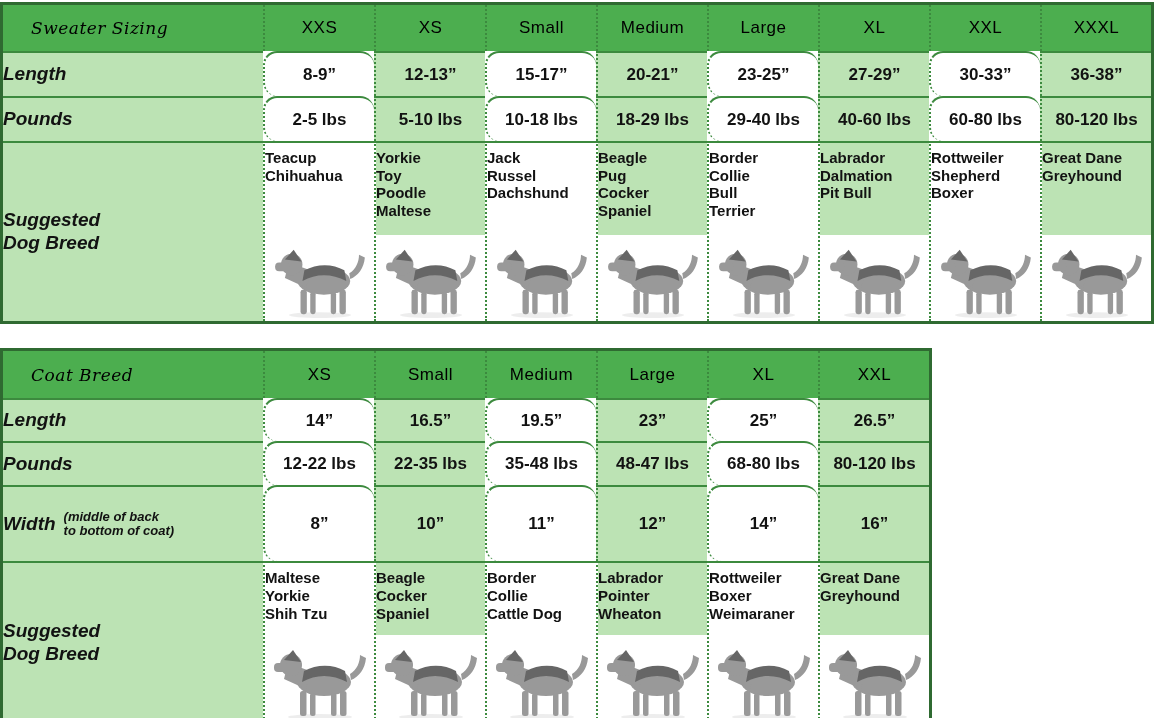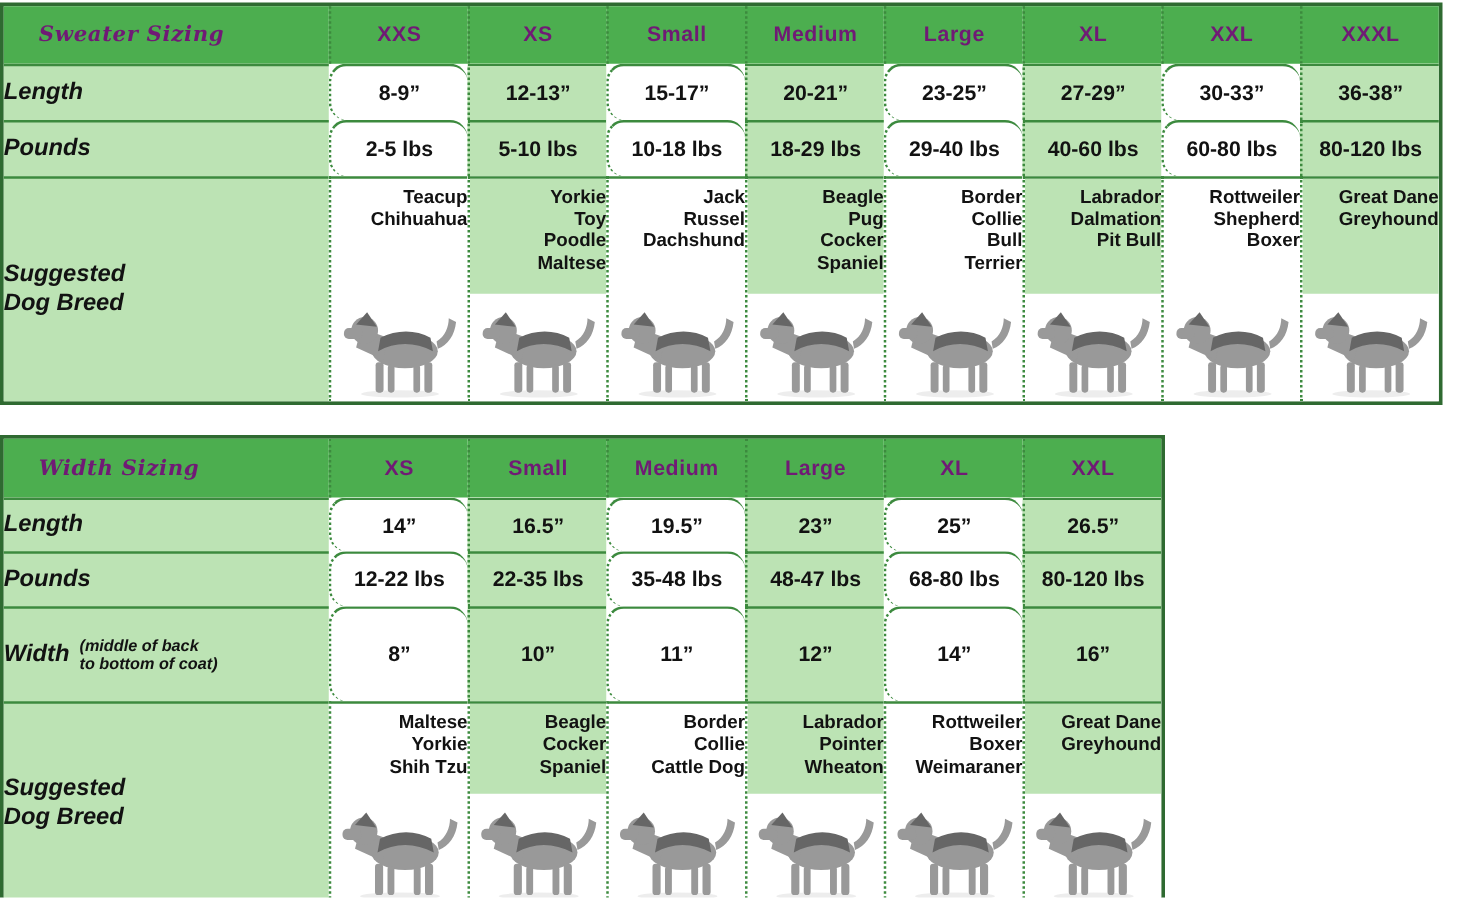--- a/index.html
+++ b/index.html
@@ -20,22 +20,22 @@
     border-collapse:separate;border-spacing:0;table-layout:fixed;
     border:3px solid var(--outer);
   }
   table.t1{margin:2px 0 0 0;width:1154px;}
   table.t2{margin:24px 0 0 0;width:932px;}
   .t td{padding:0;vertical-align:middle;overflow:hidden;}
   .t td + td{border-left:2px dotted var(--grid);}
   .t tr + tr td{border-top:2px solid var(--grid);}
 
   
-  .hdr td{background:var(--hdr);color:#701a75;text-align:center;
-          font-weight:bold;font-size:17px;letter-spacing:.5px;}
+  .hdr td{background:var(--hdr);color:#000000;text-align:center;
+          font-weight:normal;font-size:17px;letter-spacing:.5px;}
   .title-cell{
     text-align:left !important;padding-left:28px !important;
     font-family:"DejaVu Serif", serif;font-style:italic;font-weight:bold;
     font-size:33px;letter-spacing:1px;
   }
   
   .t1 .h-hdr td{height:46px;} .t1 .h-len td{height:45px;}
   .t1 .h-lbs td{height:45px;} .t1 .h-breed td{height:180px;}
   .t2 .h-hdr td{height:47px;} .t2 .h-len td{height:43px;}
   .t2 .h-lbs td{height:44px;} .t2 .h-wid td{height:47px;}
@@ -49,21 +49,21 @@
   .wnote{font-size:13px;font-weight:bold;line-height:1.1;white-space:pre-line;}
 
   
   .val{text-align:center;font-weight:bold;font-size:17px;}
   .cw{background:#ffffff;border-radius:14px;}
   .cg{background:var(--lg);}
 
   
   td.breed{background:#ffffff;vertical-align:top;}
   .band{
-    white-space:pre-line;text-align:right;font-weight:bold;
+    white-space:pre-line;text-align:left;font-weight:bold;
     font-size:15px;line-height:1.18;padding-top:6px;width:100%;
   }
   .t1 .band{height:92px;}
   .t2 .band{height:72px;}
   .bandg{background:var(--lg);}
   .dogbox{display:flex;justify-content:center;align-items:flex-end;}
   .t1 .dogbox{height:84px;}
   .t2 .dogbox{height:86px;}
   .dog{width:100px;height:78px;--c1:#999;--c2:#666;}
   .t2 .dog{width:104px;height:80px;}
@@ -230,21 +230,21 @@
     <col style="width:260px">
     <col style="width:111px">
       <col style="width:111px">
       <col style="width:111px">
     <col style="width:111px">
       <col style="width:111px">
       <col style="width:111px">
   </colgroup>
   <tbody>
       <tr class="hdr h-hdr">
-    <td class="title-cell">Width Sizing</td>
+    <td class="title-cell">Coat Breed</td>
     <td>XS</td>
     <td>Small</td>
     <td>Medium</td>
     <td>Large</td>
     <td>XL</td>
     <td>XXL</td>
   </tr>
   <tr class="h-len">
     <td class="lab">Length</td>
     <td class="val cw">14”</td>

